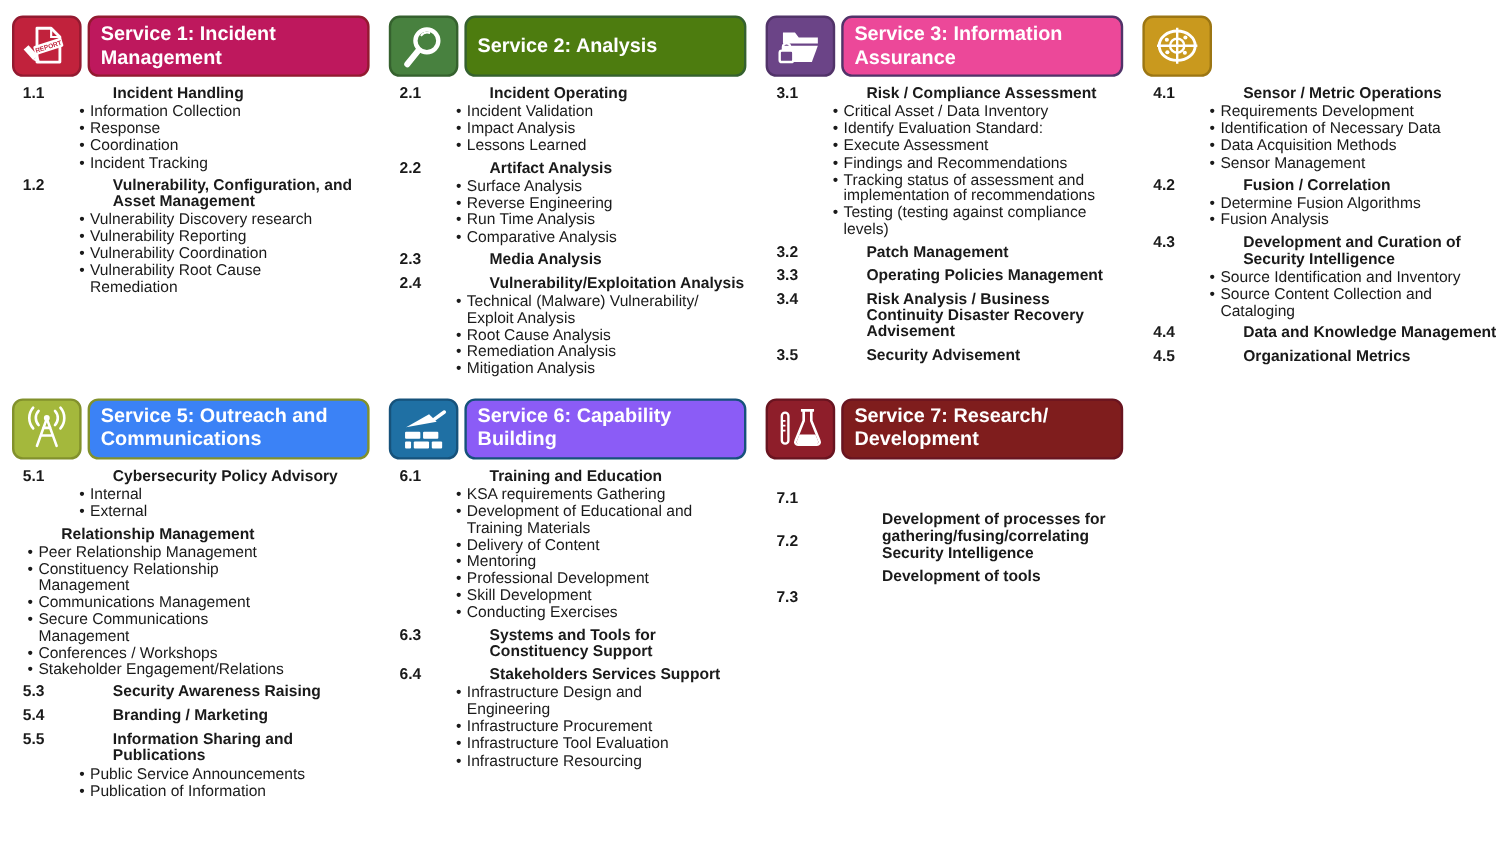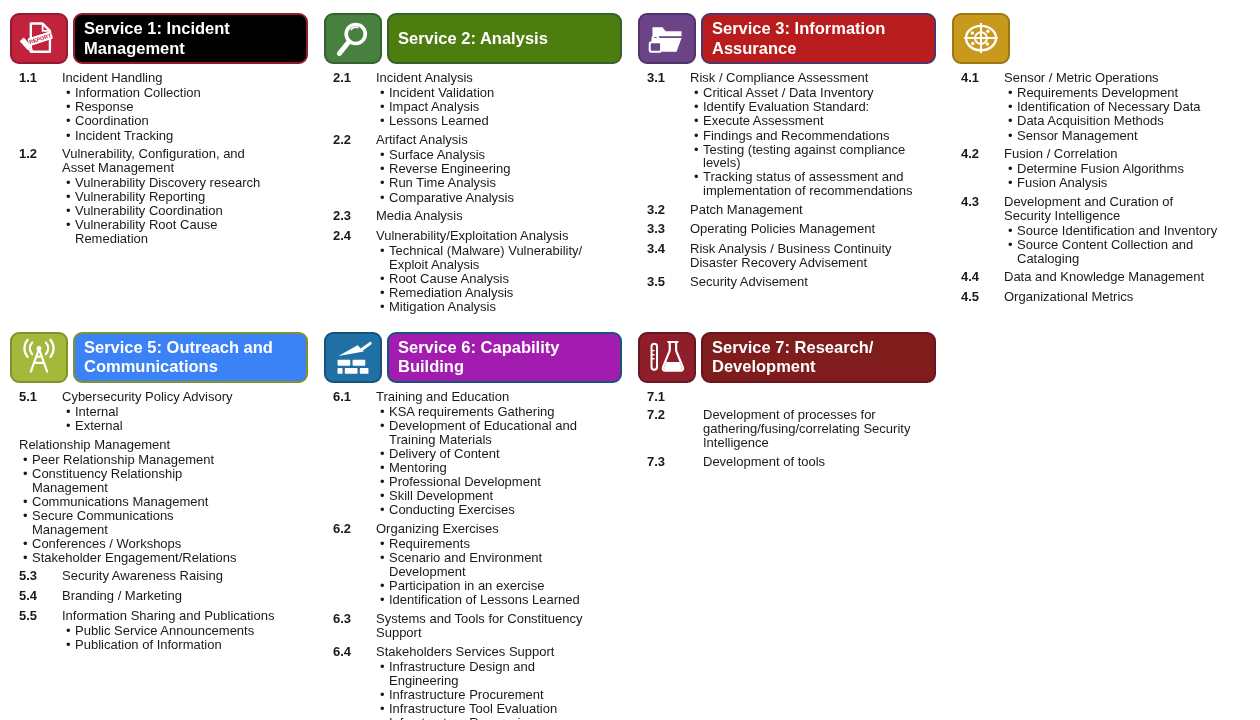--- a/index.html
+++ b/index.html
@@ -30,23 +30,23 @@
   .title-tile {
     flex:1; min-width:0;
     border:2px solid; border-radius:9px;
     color:#fff; font-weight:bold;
     font-size:16.5px; line-height:1.18;
     padding:2px 9px;
     display:flex; flex-direction:column; justify-content:center;
   }
   .item { display:flex; padding-left:9px; margin-bottom:5px; }
   .num { width:43px; flex:none; font-weight:bold; font-size:13px; line-height:1.05; }
-  .wide-num .num { width:56px; }
+  .wide-num .num { width:56px;margin-top:18px; }
   .body { flex:1; min-width:0; }
-  .label { font-weight:normal; font-size:13px; line-height:1.05; max-width:218px; padding-bottom:1px; }
+  .label { font-weight:bold; font-size:13px; line-height:1.05; max-width:218px; padding-bottom:1px;margin-left:32px; }
   .bullet {
     font-size:13px; line-height:1.05;
     position:relative; padding-left:13px; max-width:228px;
     padding-top:0.5px;
   }
   .bullet::before { content:"\2022"; position:absolute; left:4px; }
 </style>
 </head>
 <body>
 
@@ -60,21 +60,21 @@
             <g transform="rotate(-18 25 22)">
               <rect x="12" y="17.5" width="27" height="8.5" rx="1.5" fill="#fff"></rect>
               <text x="25.5" y="24" font-size="6" font-weight="bold" text-anchor="middle" fill="currentColor" font-family="Liberation Sans, sans-serif">REPORT</text>
             </g>
             <g transform="rotate(-42 12 31)">
               <rect x="9.5" y="20" width="6" height="13" fill="#fff"></rect>
               <path d="M9.5 33 l3 6.5 3 -6.5 z" fill="#fff"></path>
             </g>
           </svg>
         </div>
-        <div class="title-tile" style="background:#000000;border-color:#931A30">
+        <div class="title-tile" style="background:#be185d;border-color:#931A30">
           <span>Service 1: Incident Management</span>
         </div>
       </div>
       <div class="item">
         <span class="num">1.1</span>
         <div class="body">
           <div class="label">Incident Handling</div>
           <div class="bullet">Information Collection</div>
           <div class="bullet">Response</div>
           <div class="bullet">Coordination</div>
@@ -101,21 +101,21 @@
             <path d="M21.5 12 a7.5 7.5 0 0 1 8.5 -2.5" fill="none" stroke="#fff" stroke-width="1.8"></path>
           </svg>
         </div>
         <div class="title-tile" style="background:#4d7c0f;border-color:#35612E">
           <span>Service 2: Analysis</span>
         </div>
       </div>
       <div class="item">
         <span class="num">2.1</span>
         <div class="body">
-          <div class="label">Incident Analysis</div>
+          <div class="label">Incident Operating</div>
           <div class="bullet">Incident Validation</div>
           <div class="bullet">Impact Analysis</div>
           <div class="bullet">Lessons Learned</div>
         </div>
       </div>
       <div class="item">
         <span class="num">2.2</span>
         <div class="body">
           <div class="label">Artifact Analysis</div>
           <div class="bullet">Surface Analysis</div>
@@ -144,34 +144,34 @@
     <section class="panel">
       <div class="header">
         <div class="icon-tile" style="background:#6B4487;border-color:#513369;color:#6B4487">
           <svg viewBox="0 0 48 44">
             <path d="M8 9 h11 l3.5 4.5 H40 v5.5 H8 z" fill="#fff"></path>
             <path d="M8 21 h32 l-5.5 15 H8 z" fill="#fff"></path>
             <rect x="5" y="25.5" width="12.5" height="10.5" rx="2" fill="currentColor" stroke="#fff" stroke-width="2.2"></rect>
             <path d="M8 25.5 v-3.4 a3.3 3.3 0 0 1 6.6 0 v3.4" fill="none" stroke="#fff" stroke-width="2.2"></path>
           </svg>
         </div>
-        <div class="title-tile" style="background:#b91c1c;border-color:#513369">
+        <div class="title-tile" style="background:#ec4899;border-color:#513369">
           <span>Service 3: Information Assurance</span>
         </div>
       </div>
       <div class="item">
         <span class="num">3.1</span>
         <div class="body">
           <div class="label">Risk / Compliance Assessment</div>
           <div class="bullet">Critical Asset / Data Inventory</div>
           <div class="bullet">Identify Evaluation Standard:</div>
           <div class="bullet">Execute Assessment</div>
           <div class="bullet">Findings and Recommendations</div>
+          <div class="bullet">Tracking status of assessment and implementation of recommendations</div>
           <div class="bullet">Testing (testing against compliance levels)</div>
-          <div class="bullet">Tracking status of assessment and implementation of recommendations</div>
         </div>
       </div>
       <div class="item">
         <span class="num">3.2</span>
         <div class="body">
           <div class="label">Patch Management</div>
         </div>
       </div>
       <div class="item">
         <span class="num">3.3</span>
@@ -307,48 +307,38 @@
           <svg viewBox="0 0 48 44">
             <path d="M8 21 L29 9 l7 7 z" fill="#fff"></path>
             <path d="M34 13.5 l9 -6.5" stroke="#fff" stroke-width="3.2" stroke-linecap="round"></path>
             <rect x="7" y="25" width="14" height="6.5" rx="1" fill="#fff"></rect>
             <rect x="23.5" y="25" width="14" height="6.5" rx="1" fill="#fff"></rect>
             <rect x="15" y="34" width="14" height="6.5" rx="1" fill="#fff"></rect>
             <rect x="31.5" y="34" width="9.5" height="6.5" rx="1" fill="#fff"></rect>
             <rect x="7" y="34" width="5.5" height="6.5" rx="1" fill="#fff"></rect>
           </svg>
         </div>
-        <div class="title-tile" style="background:#a21caf;border-color:#16527B">
+        <div class="title-tile" style="background:#8b5cf6;border-color:#16527B">
           <span>Service 6: Capability Building</span>
         </div>
       </div>
       <div class="item">
         <span class="num">6.1</span>
         <div class="body">
           <div class="label">Training and Education</div>
           <div class="bullet">KSA requirements Gathering</div>
           <div class="bullet">Development of Educational and Training Materials</div>
           <div class="bullet">Delivery of Content</div>
           <div class="bullet">Mentoring</div>
           <div class="bullet">Professional Development</div>
           <div class="bullet">Skill Development</div>
           <div class="bullet">Conducting Exercises</div>
         </div>
       </div>
       <div class="item">
-        <span class="num">6.2</span>
-        <div class="body">
-          <div class="label">Organizing Exercises</div>
-          <div class="bullet">Requirements</div>
-          <div class="bullet">Scenario and Environment Development</div>
-          <div class="bullet">Participation in an exercise</div>
-          <div class="bullet">Identification of Lessons Learned</div>
-        </div>
-      </div>
-      <div class="item">
         <span class="num">6.3</span>
         <div class="body">
           <div class="label">Systems and Tools for Constituency Support</div>
         </div>
       </div>
       <div class="item">
         <span class="num">6.4</span>
         <div class="body">
           <div class="label">Stakeholders Services Support</div>
           <div class="bullet">Infrastructure Design and Engineering</div>

